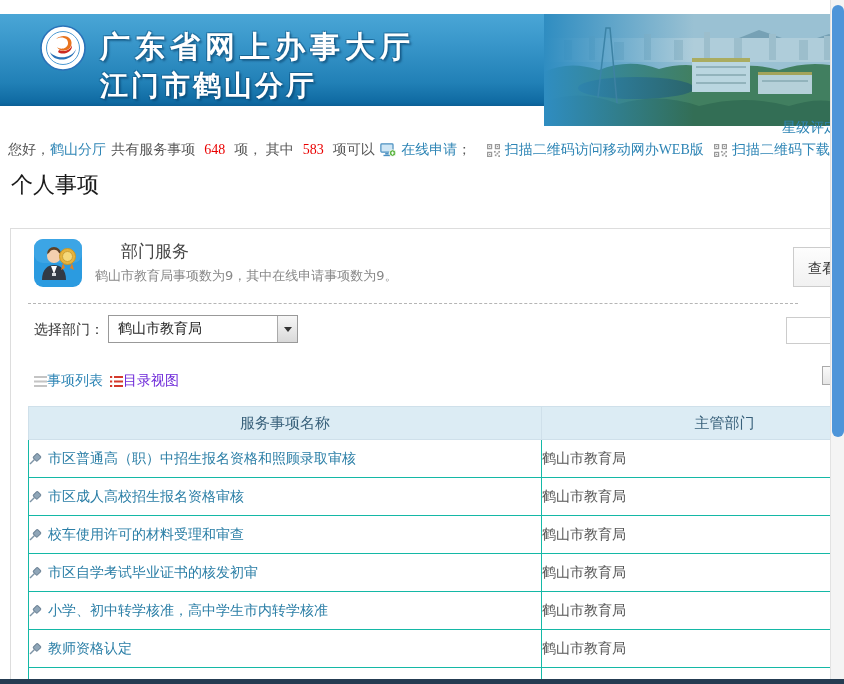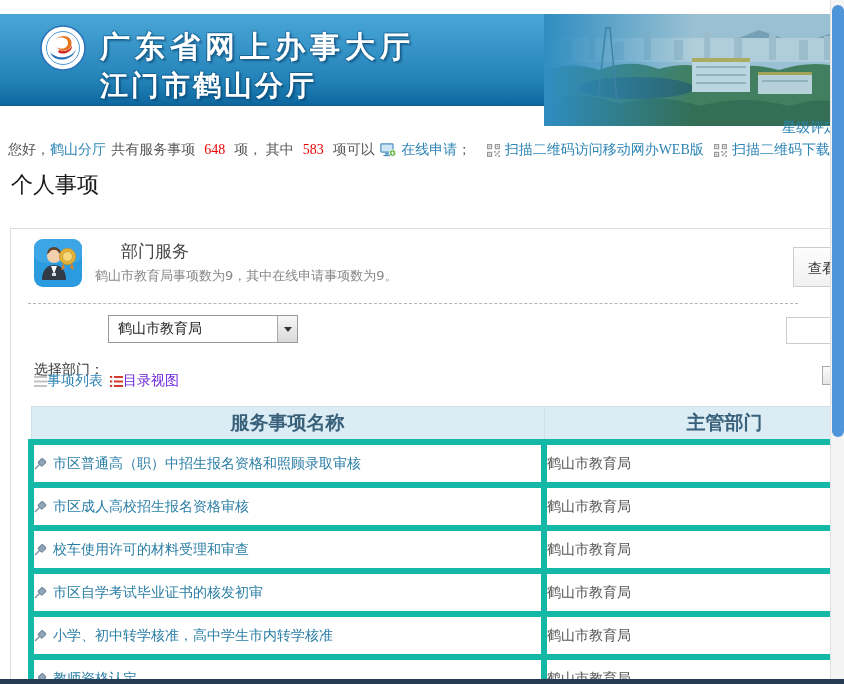--- a/index.html
+++ b/index.html
@@ -33,43 +33,43 @@
   #panel{left:10px;top:228px;width:845px;height:470px;border:1px solid #ddd;background:#fff;}
   #dept-icon{left:34px;top:239px;width:48px;height:48px;}
   #dept-title{left:95px;top:240px;font-size:17px;color:#444;margin-left:26px;}
   #dept-desc{left:95px;top:267px;font-size:13px;color:#888;}
   #view-btn{left:793px;top:247px;width:90px;height:40px;border:1px solid #ccc;
             background:linear-gradient(180deg,#fdfdfd,#f1f1f1);font-size:14px;color:#333;
             text-align:left;padding-left:14px;line-height:38px;cursor:pointer;box-sizing:border-box;}
   #dash-sep{left:28px;top:303px;width:770px;height:0;border-top:1px dashed #b5b5b5;}
 
   
-  #filter-label{left:34px;top:321px;font-size:14px;color:#333;margin-top:40px;}
+  #filter-label{left:34px;top:321px;font-size:14px;color:#333;}
   #dept-select{left:108px;top:315px;width:190px;height:28px;border:1px solid #999;background:#fff;
                display:flex;align-items:center;cursor:pointer;box-sizing:border-box;}
   #dept-select .sel-txt{flex:1;font-size:14px;color:#222;padding-left:9px;}
   #dept-select .sel-arrow{width:19px;height:100%;border-left:1px solid #aaa;
                background:linear-gradient(180deg,#f7f7f7,#d9d9d9);
                display:flex;align-items:center;justify-content:center;}
   .tri-down{width:0;height:0;border-left:4px solid transparent;border-right:4px solid transparent;
             border-top:5px solid #333;}
   #kw-input{left:786px;top:317px;width:80px;height:27px;border:1px solid #ccc;background:#fff;box-sizing:border-box;}
 
   
   .tab{top:371px;height:20px;display:flex;align-items:center;font-size:14px;cursor:pointer;}
   #tab-list{left:34px;color:#2e85b5;}
   #tab-catalog{left:110px;color:#6d28d9;}
   #mini-box{left:822px;top:366px;width:20px;height:17px;border:1px solid #aaa;
             background:linear-gradient(180deg,#fafafa,#e6e6e6);cursor:pointer;}
 
   
   #svc-table{left:28px;top:406px;width:880px;border-collapse:collapse;table-layout:fixed;}
   #svc-table th{height:30px;background:#dcecf4;border:1px solid #cfe0ea;
-                font-size:19px;font-weight:bold;color:#38607a;text-align:center;}
-  #svc-table td{height:37px;border:6px solid #14b8a6;font-size:14px;padding:0;}
+                font-size:15px;font-weight:normal;color:#38607a;text-align:center;}
+  #svc-table td{height:37px;border:1px solid #14b8a6;font-size:14px;padding:0;}
   .c-name{width:513px;}
   .cell-name{padding-left:10px;}
   .cell-name a{color:#2a7ea6;text-decoration:none;cursor:pointer;}
   .cell-dept{padding-left:12px;color:#555;}
   .pin{display:inline-block;vertical-align:-2px;margin-right:6px;}
 
   
   #sb-track{right:0;top:0;width:14px;height:684px;background:#f4f4f4;border-left:1px solid #e2e2e2;
             z-index:20;box-sizing:border-box;}
   #sb-thumb{position:absolute;left:1px;top:5px;width:12px;height:432px;background:#4e95d9;

